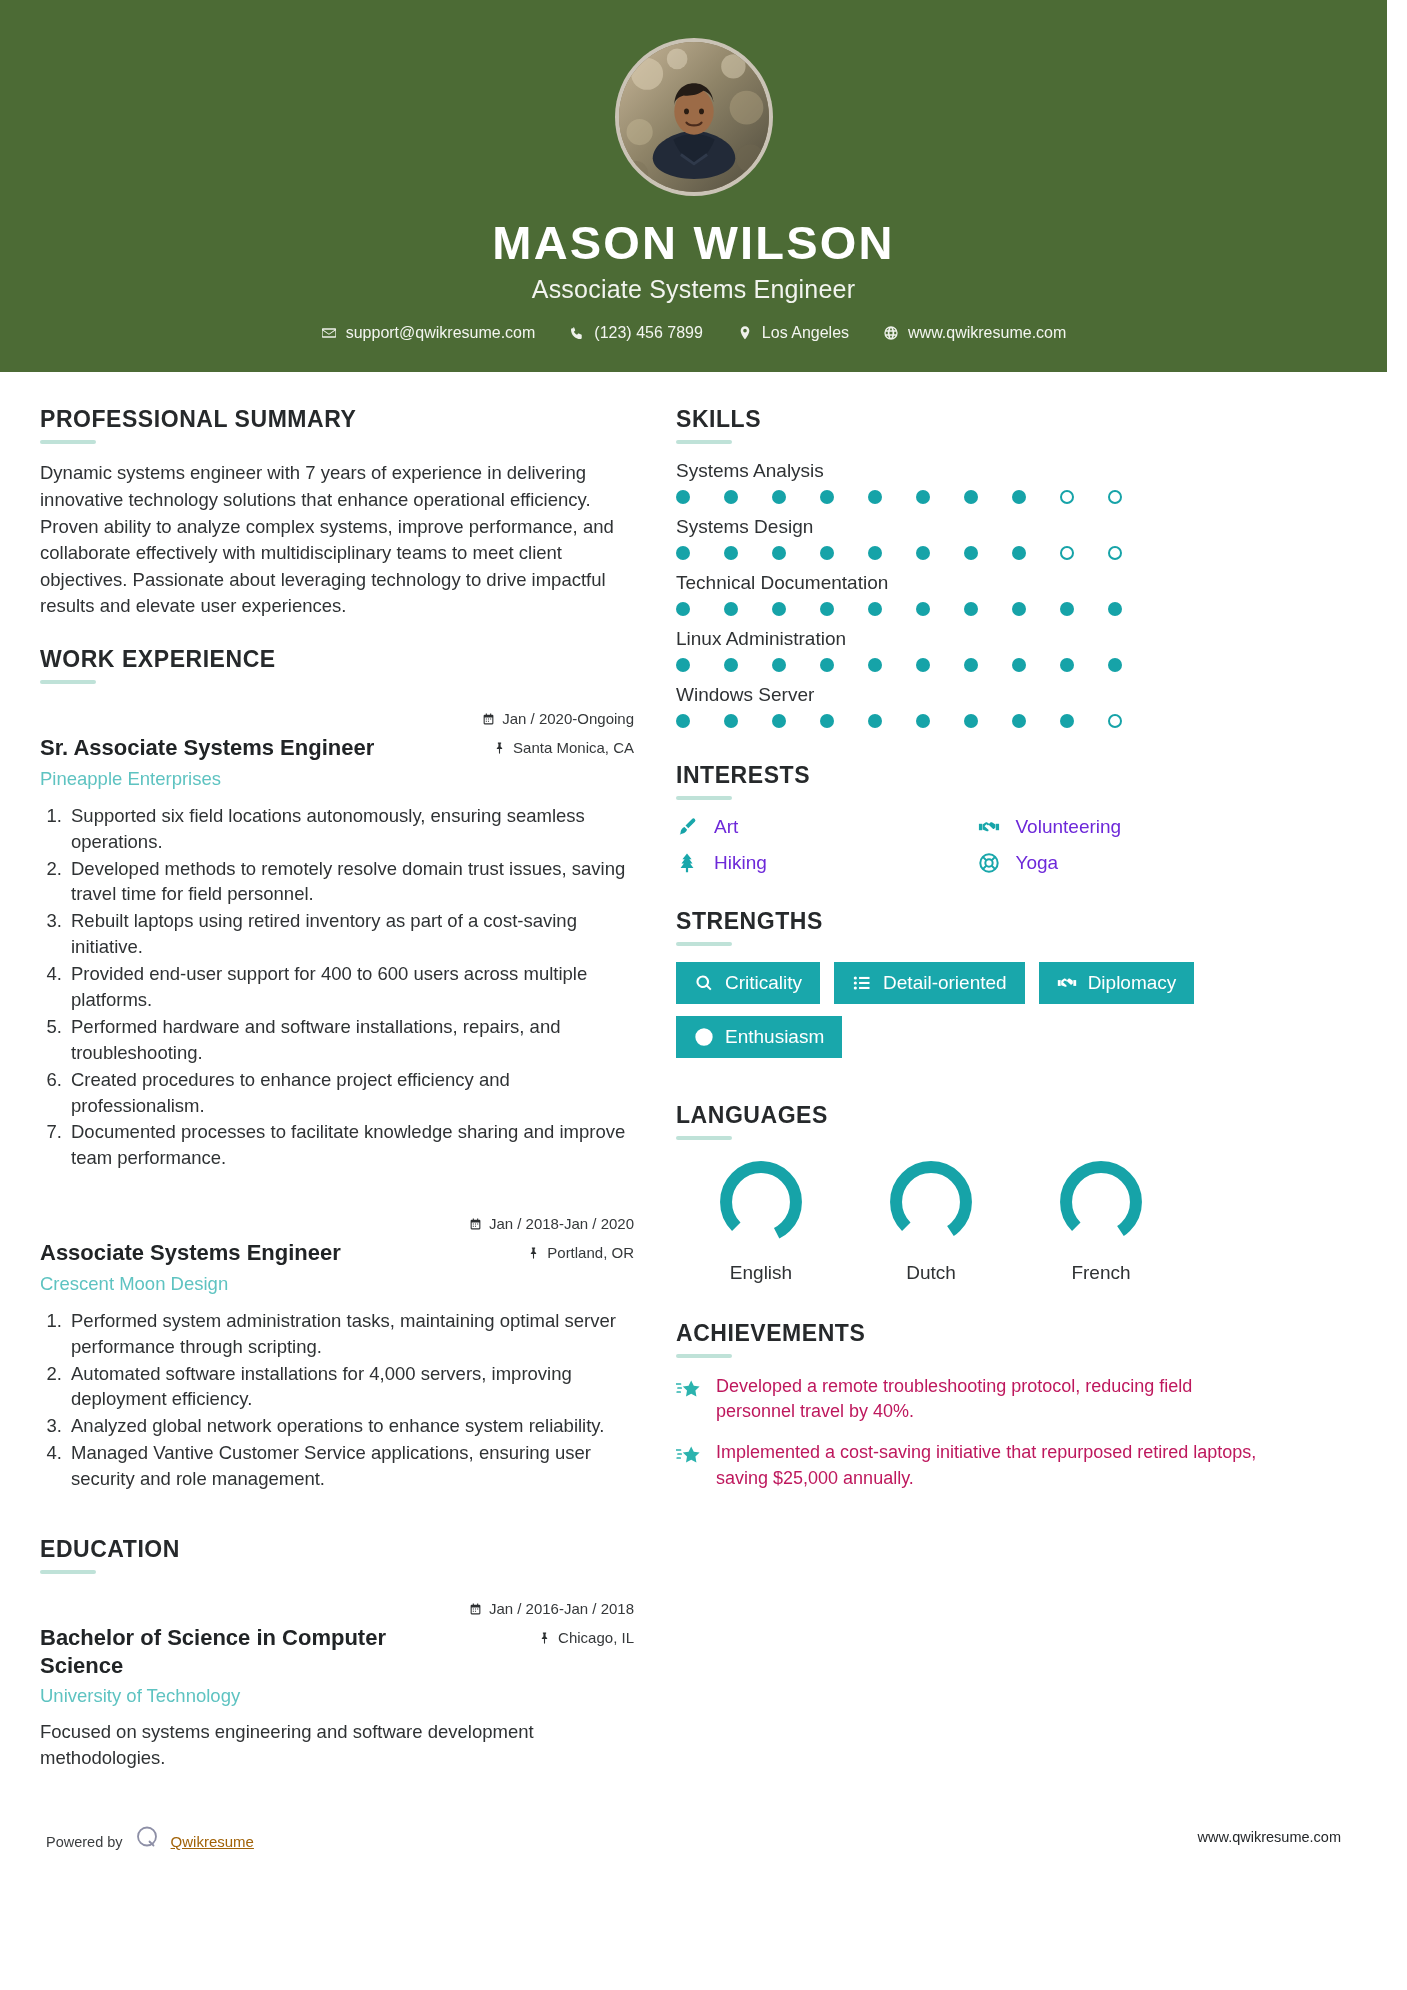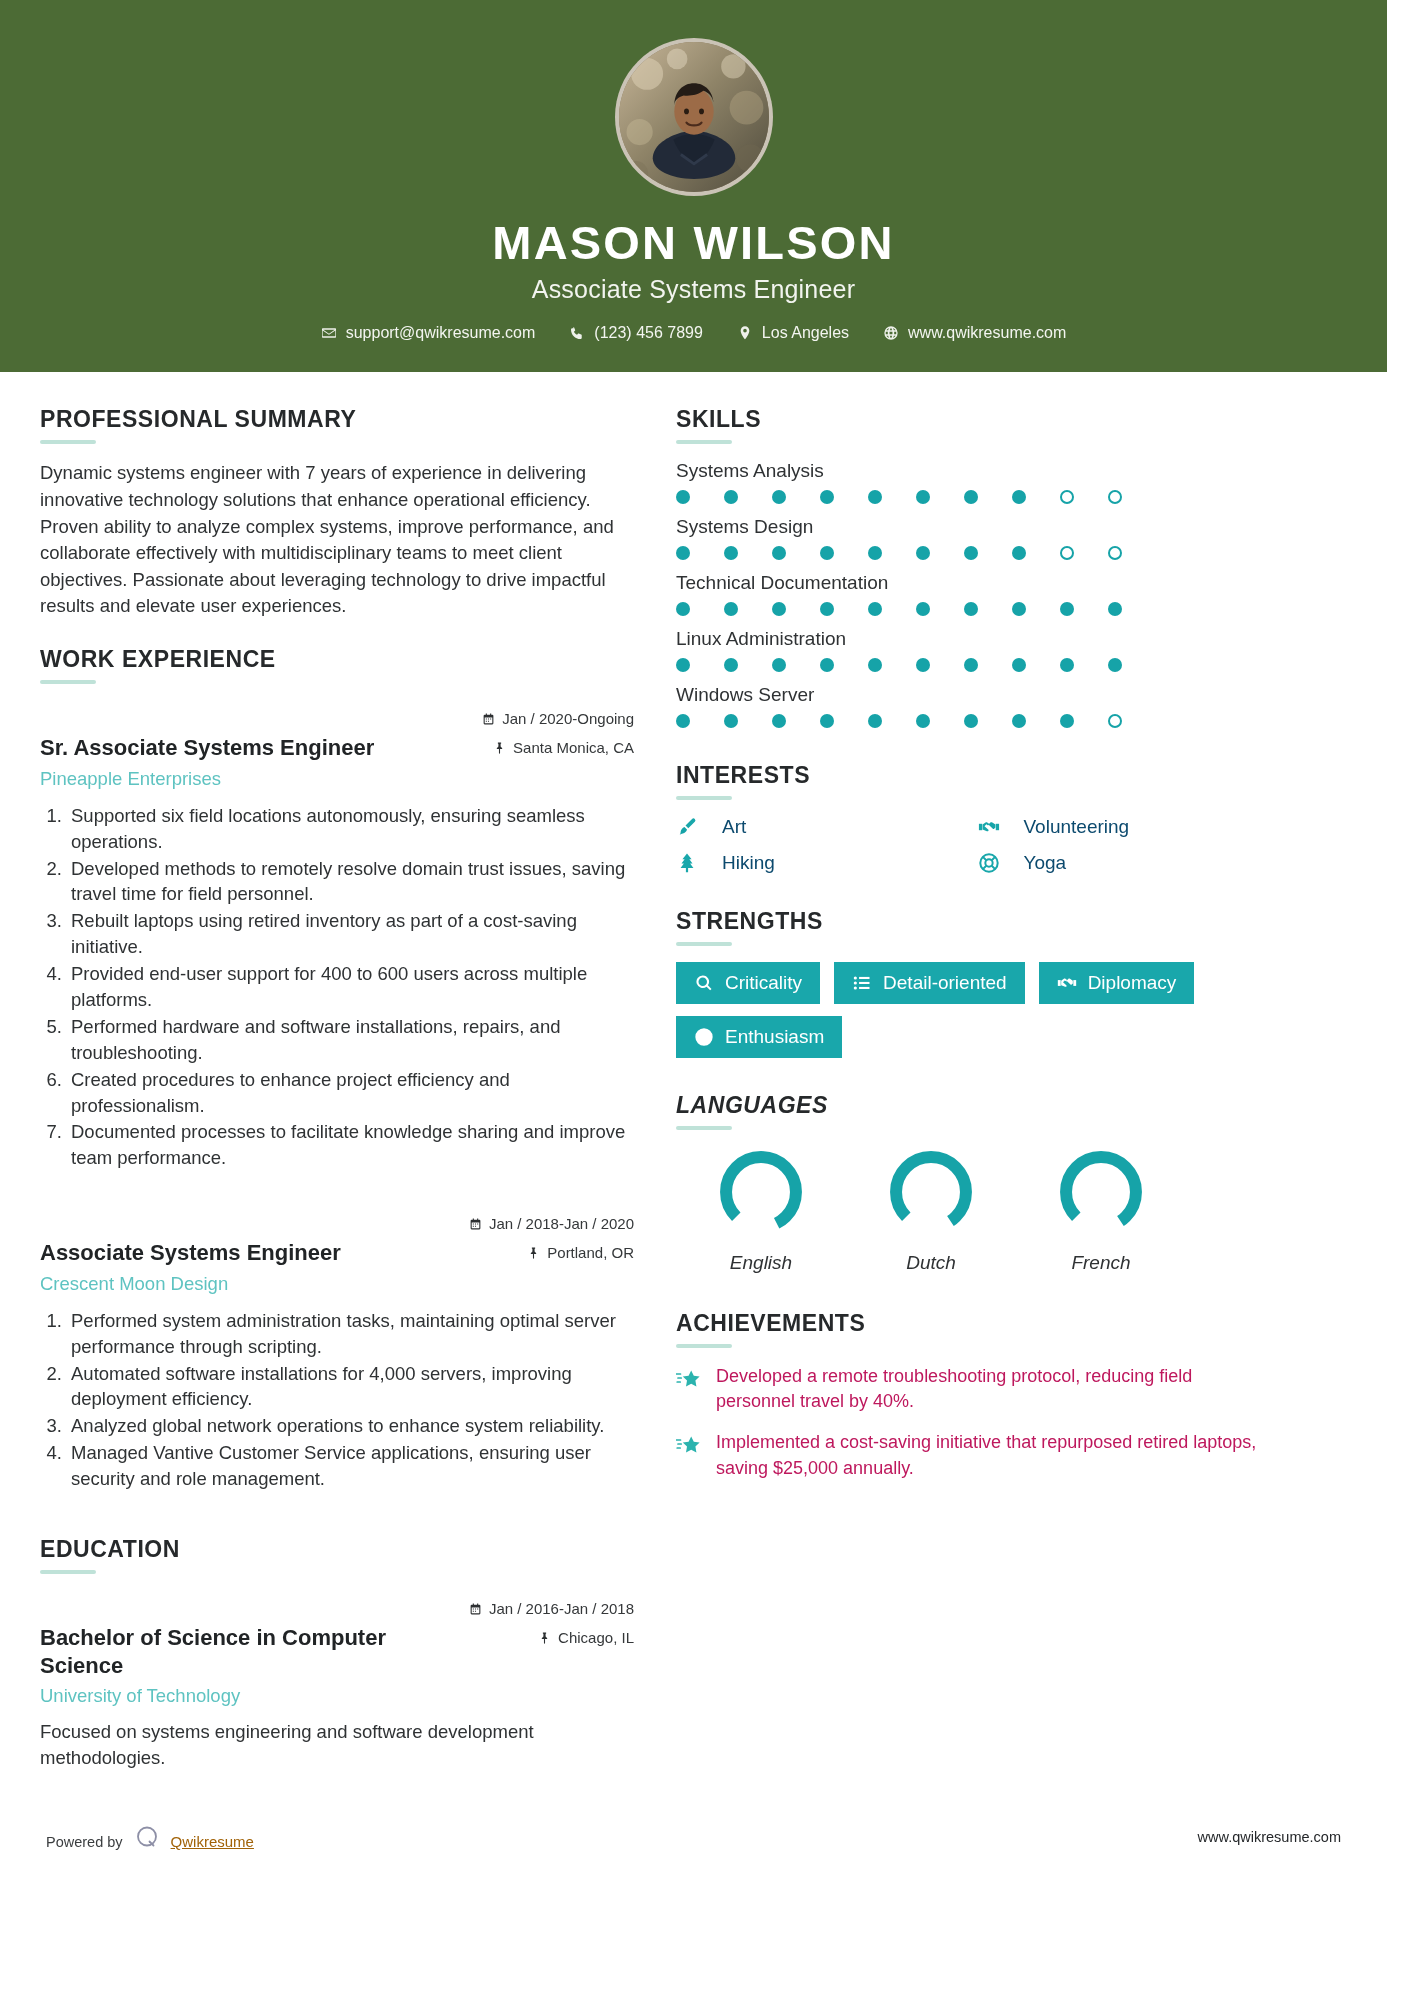--- a/index.html
+++ b/index.html
@@ -186,23 +186,23 @@
   
   .interests-grid {
     display: grid;
     grid-template-columns: 1fr 1fr;
     row-gap: 14px;
     column-gap: 8px;
   }
   .interest {
     display: flex;
     align-items: center;
-    gap: 24px;
+    gap: 16px;
     font-size: 19px;
-    color: #0c4a6e;
+    color: #6d28d9;
   }
   .interest .ii { display:inline-flex; width:22px; height:22px; align-items:center; justify-content:center; }
   .interest .ii svg { width: 22px; height: 22px; }
 
   
   .strengths {
     display: flex;
     flex-wrap: wrap;
     gap: 12px 14px;
   }
@@ -658,21 +658,21 @@
                   <circle cx="8.8" cy="10" r="1.3" fill="#fff"></circle>
                   <circle cx="15.2" cy="10" r="1.3" fill="#fff"></circle>
                   <path d="M8 14.3c1 1.4 2.4 2.1 4 2.1s3-.7 4-2.1" stroke="#fff" stroke-width="2" stroke-linecap="round"></path>
                 </svg>
             </span>
             <span>Enthusiasm</span>
           </span>
         </div>
       </div>
 
-      <div class="sec" style="margin-top:34px;font-style:italic;">
+      <div class="sec" style="margin-top:44px;">
         <div class="sec-head">
           <div class="sec-title">LANGUAGES</div>
           <div class="sec-rule"></div>
         </div>
         <div class="langs" id="langs-host">
             <div class="lang">
               <svg class="lang-ring" viewBox="0 0 100 100">
                 <circle cx="50" cy="50" r="38" fill="none" stroke="#16a3a8" stroke-width="13" stroke-linecap="butt" stroke-dasharray="191.01 238.76" transform="rotate(135 50 50)"></circle>
               </svg>
               <div class="lang-name">English</div>

